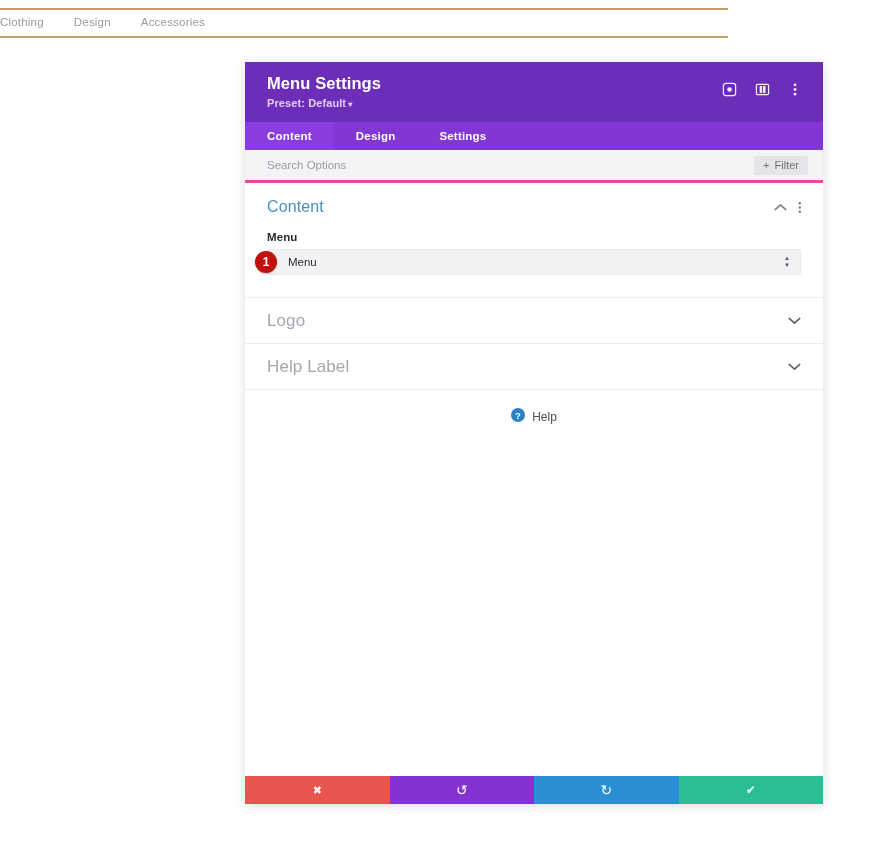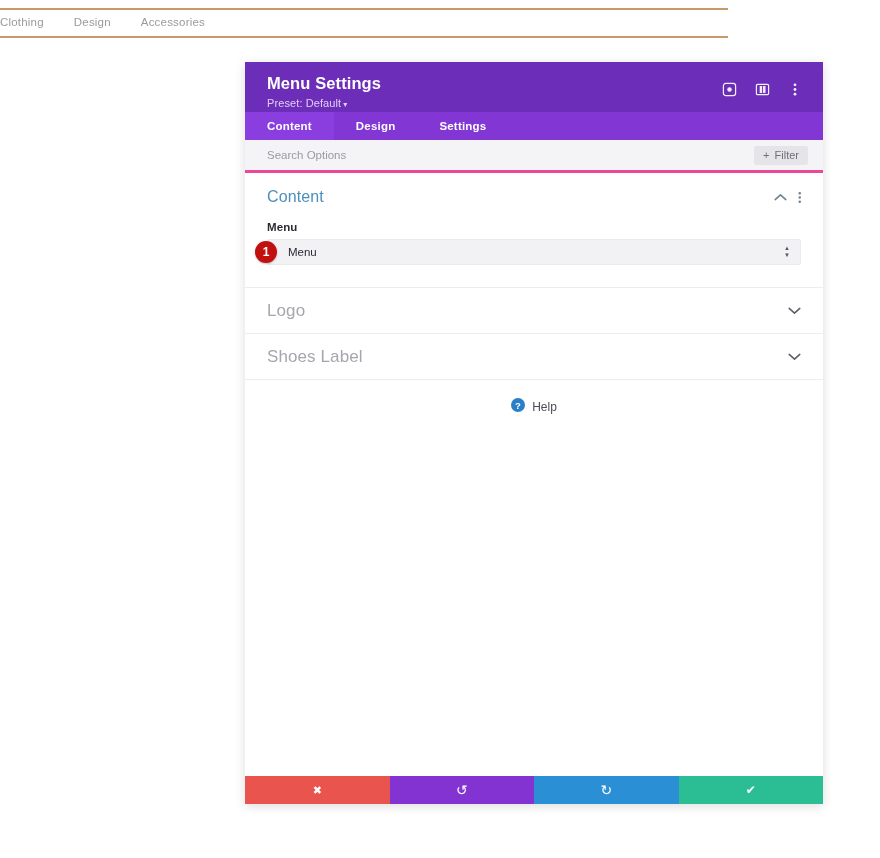--- a/index.html
+++ b/index.html
@@ -46,39 +46,39 @@
     background: #ffffff;
     box-shadow: 0 2px 10px rgba(0,0,0,0.14);
     display: flex;
     flex-direction: column;
     overflow: hidden;
   }
 
   
   .modal-header {
     background: #6c2eb9;
-    height: 50px;
+    height: 60px;
     padding: 11px 18px 0 22px;
     display: flex;
     align-items: flex-start;
     justify-content: space-between;
     flex: 0 0 auto;
   }
   .header-titles { display: flex; flex-direction: column; }
   .modal-title {
     color: #ffffff;
     font-size: 16.5px;
     font-weight: bold;
     line-height: 20px;
     letter-spacing: 0.1px;
   }
   .modal-preset {
     color: #e3cdf6;
     font-size: 11px;
-    font-weight: normal;
+    font-weight: bold;
     margin-top: 4px;
     line-height: 13px;
     letter-spacing: 0.1px;
     cursor: pointer;
   }
   .preset-caret { font-size: 8px; margin-left: 2px; }
 
   .header-icons {
     display: flex;
     align-items: center;
@@ -384,21 +384,21 @@
         <svg width="13" height="9" viewBox="0 0 13 9">
             <path d="M1.2 2.4 L6.5 7.1 L11.8 2.4" fill="none" stroke="#5c5c66" stroke-width="1.5" stroke-linecap="round" stroke-linejoin="round"></path>
           </svg>
       </span>
     </div>
 
 
 
 
     <div class="acc-row">
-      <span class="acc-title">Shoes Label</span>
+      <span class="acc-title">Help Label</span>
       <span class="chev">
         <svg width="13" height="9" viewBox="0 0 13 9">
             <path d="M1.2 2.4 L6.5 7.1 L11.8 2.4" fill="none" stroke="#5c5c66" stroke-width="1.5" stroke-linecap="round" stroke-linejoin="round"></path>
           </svg>
       </span>
     </div>
 
     <div class="help-row">
       <span>
         <svg width="14" height="14" viewBox="0 0 14 14">

